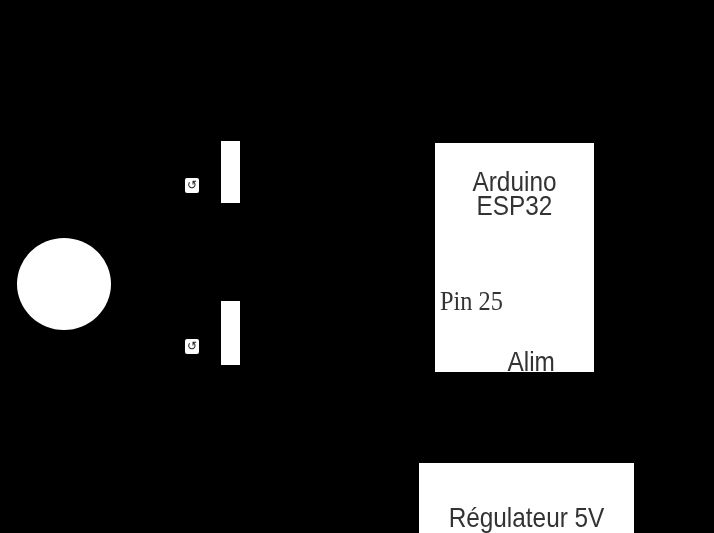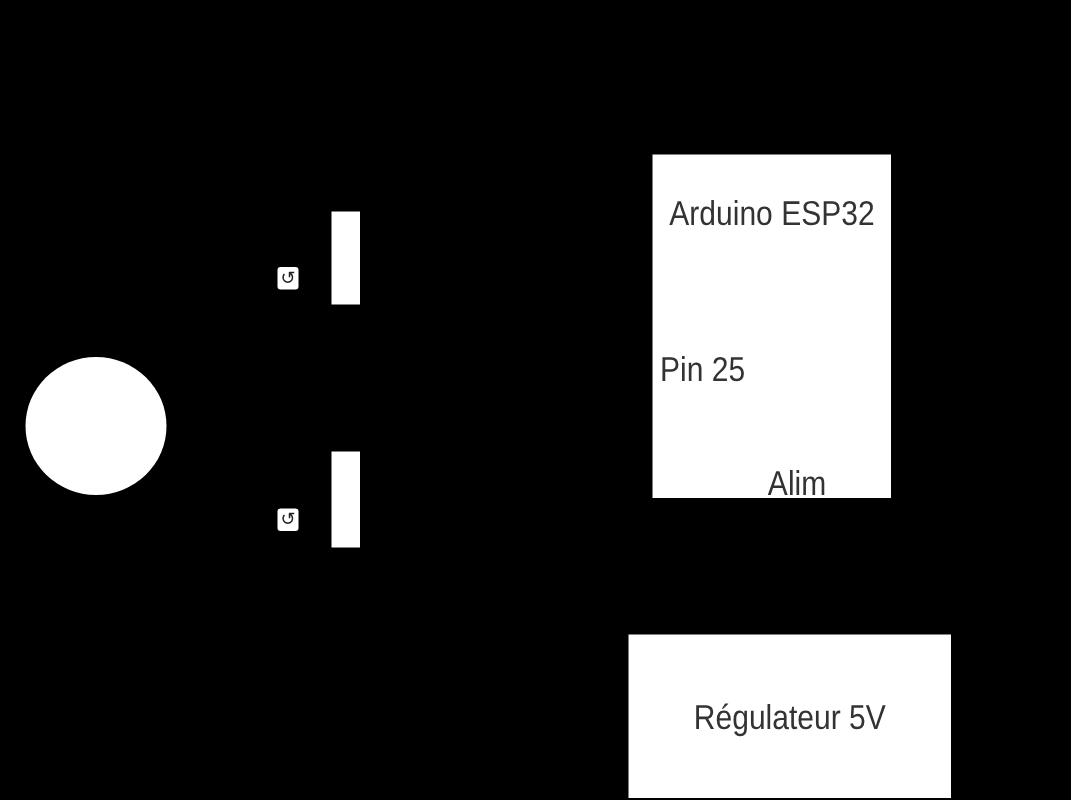--- a/index.html
+++ b/index.html
@@ -35,32 +35,32 @@
     font-size: 12px; line-height: 15px;
     text-align: center;
     overflow: hidden;
   }
   .icon-top    { left: 185px; top: 178px; }
   .icon-bottom { left: 185px; top: 339px; }
   .box {
     position: absolute;
     background: var(--shape-fill, #ffffff);
     color: var(--text-color, #333333);
-    font-size: 23px; line-height: 24px;
+    font-size: 28px; line-height: 24px; margin-top: 40px;
   }
   .arduino { left: 435px; top: 103px; width: 159px; height: 229px; }
   .regulator {
     left: 419px; top: 423px; width: 215px; height: 109px;
     display: flex; align-items: center; justify-content: center;
   }
   .box-title {
     position: absolute; top: 27px; left: 0; width: 100%;
     text-align: center;
   }
-  .pin-label { position: absolute; top: 131px; left: 5px; }
+  .pin-label { position: absolute; top: 146px; left: 5px; font-family: Liberation Serif, serif; }
   .alim-label {
     position: absolute; top: 207px; left: 17px; width: 100%;
     text-align: center;
   }
   
   .t { display: inline-block; transform: scaleX(0.87); transform-origin: center; }
   .t-left { transform-origin: left center; }
 </style>
 </head>
 <body>

